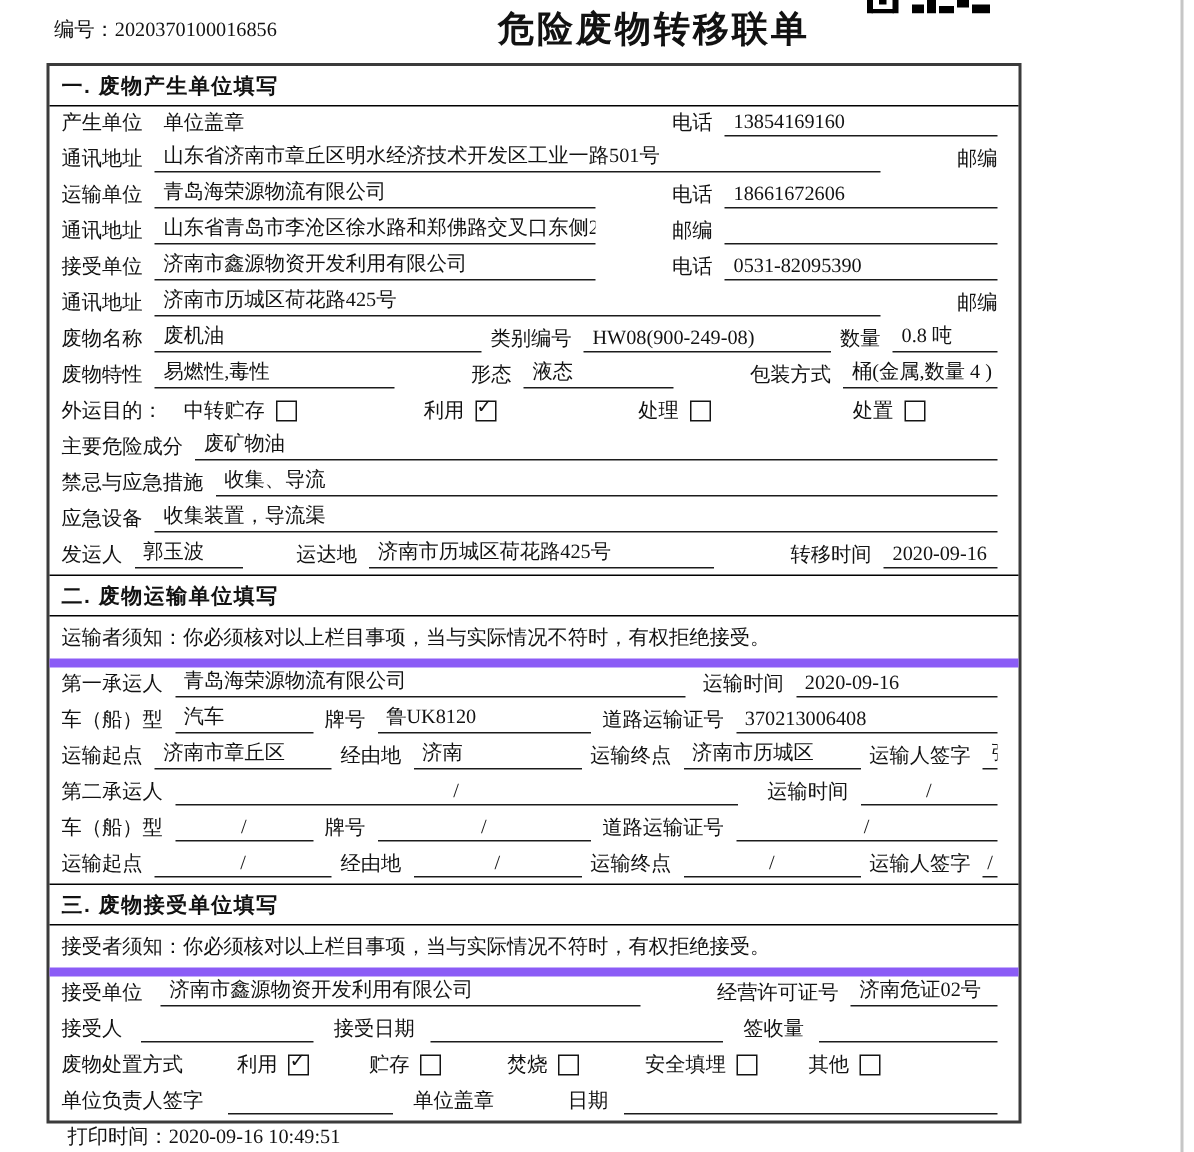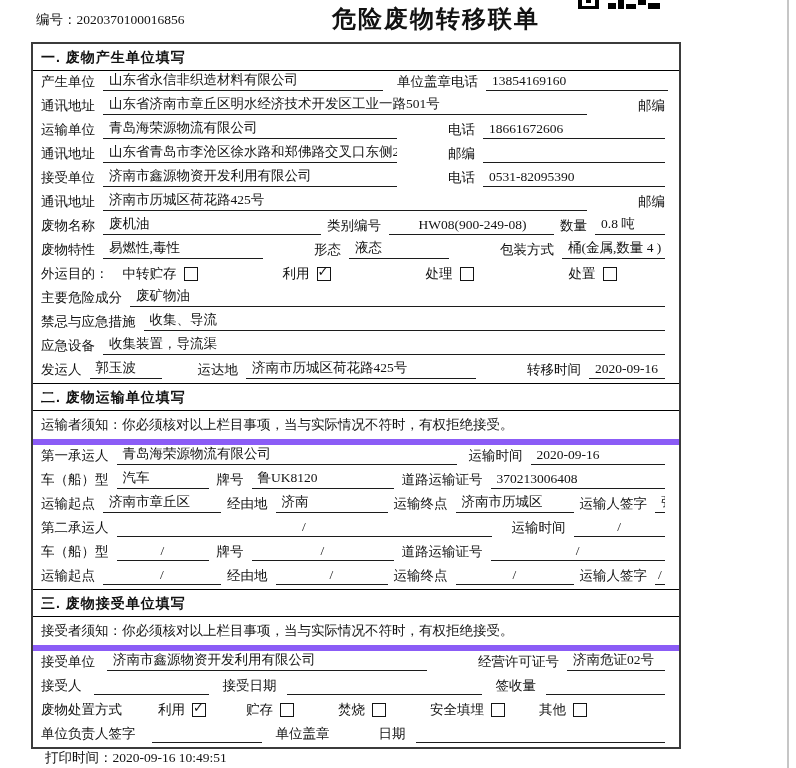--- a/index.html
+++ b/index.html
@@ -52,21 +52,21 @@
   .ft{position:absolute;left:45px;top:749px;white-space:nowrap;}
 
   .m6{margin-left:6px;}.m8{margin-left:8px;}.m10{margin-left:10px;padding-left:41px;}
   .m12{margin-left:12px;}.m14{margin-left:14px;}.m16{margin-left:16px;}
   .m20{margin-left:20px;}.m34{margin-left:34px;}.m36{margin-left:36px;}
   .m40{margin-left:40px;}.m44{margin-left:44px;text-align:right;}.m85{margin-left:85px;}
   .m95{margin-left:95px;}.m118{margin-left:49px;}
   .mauto{margin-left:auto;}
   .w72{width:72px;}.w92{width:92px;}.w100{width:100px;}.w110{width:110px;}
   .w112{width:112px;}.w115{width:115px;}.w118{width:118px;}.w142{width:142px;}
-  .w160{width:160px;}.w165{width:165px;text-align:center;}.w182{width:182px;}.w195{width:195px;}
+  .w160{width:160px;}.w165{width:165px;}.w182{width:182px;}.w195{width:195px;}
   .w218{width:218px;}.w230{width:230px;}.w280{width:280px;}.w320{width:320px;}
   .w340{width:340px;}.w375{width:375px;}
 </style>
 </head>
 <body>
 
 <div class="hdr-num"><span>编号：</span><span>2020370100016856</span></div>
 
 <div class="title">危险废物转移联单</div>
 
@@ -84,21 +84,20 @@
 
 <div class="scan-edge"></div>
 
 <div class="box">
 
   <div class="sec-b">
     <div class="sec-h">一. 废物产生单位填写</div>
 
     <div class="row">
       <span class="lbl">产生单位</span>
-      <span class="u w280 m8">山东省永信非织造材料有限公司</span>
       <span class="lbl m14">单位盖章</span>
       <span class="lbl mauto">电话</span>
       <span class="u w182 m8">13854169160</span>
     </div>
 
     <div class="row">
       <span class="lbl">通讯地址</span>
       <span class="u fx m8">山东省济南市章丘区明水经济技术开发区工业一路501号</span>
       <span class="lbl m10">邮编</span>
     </div>

